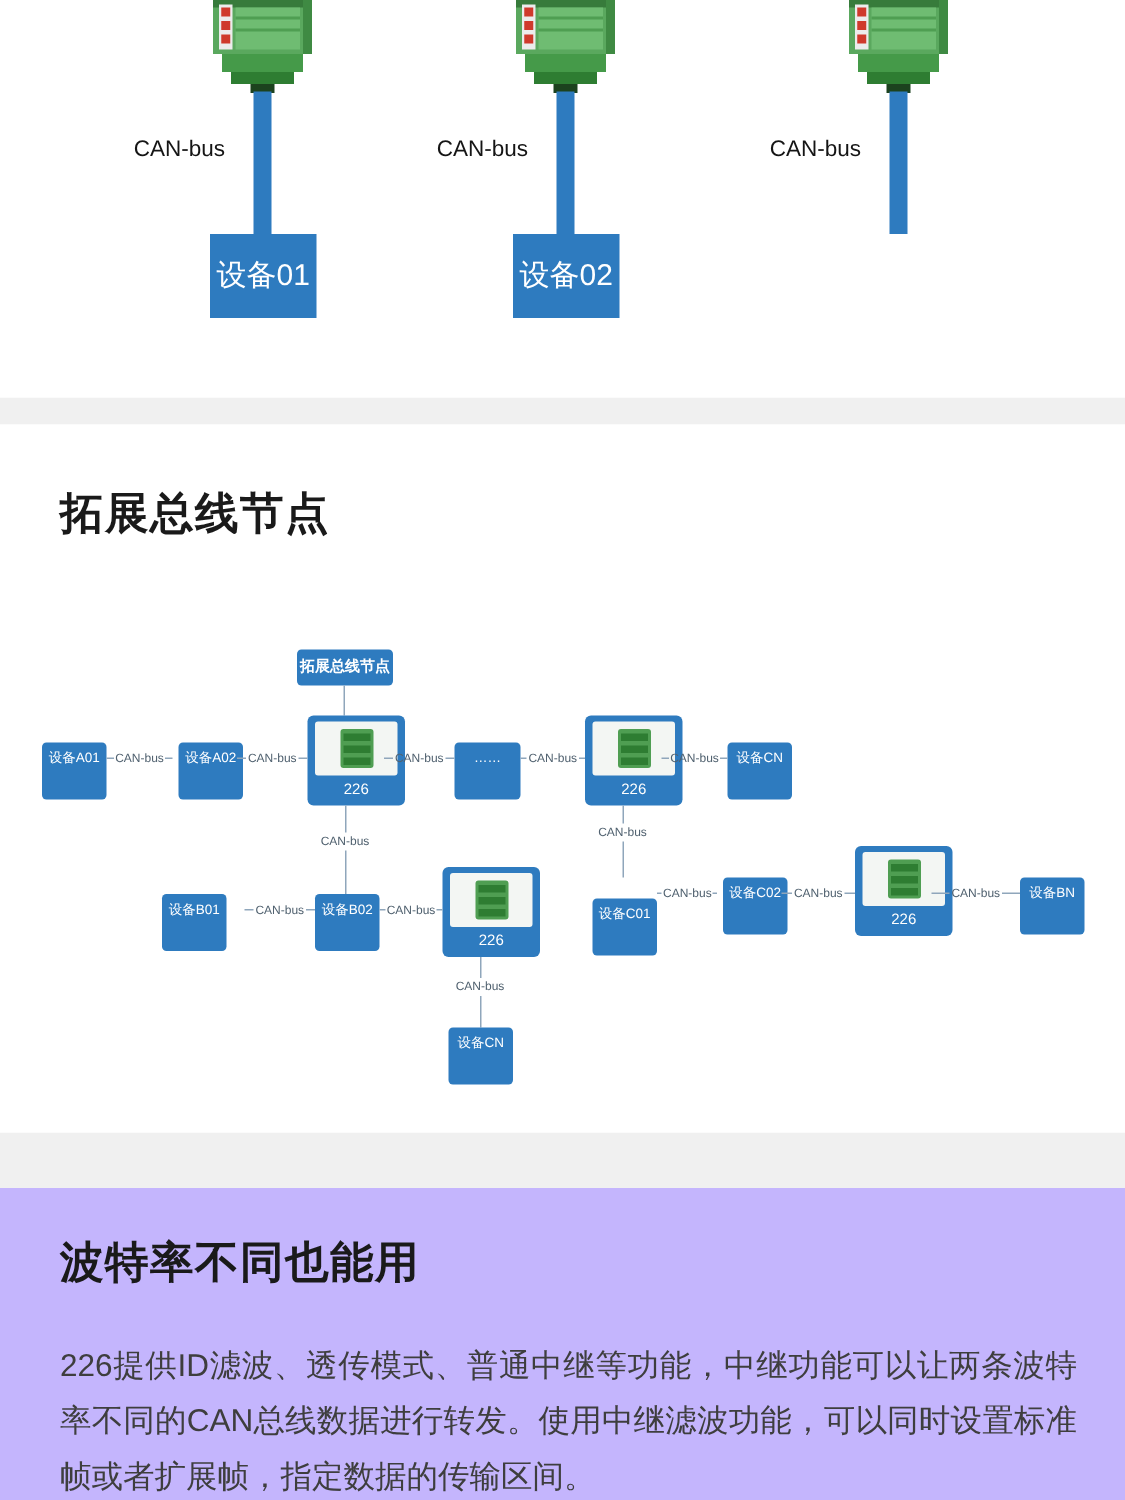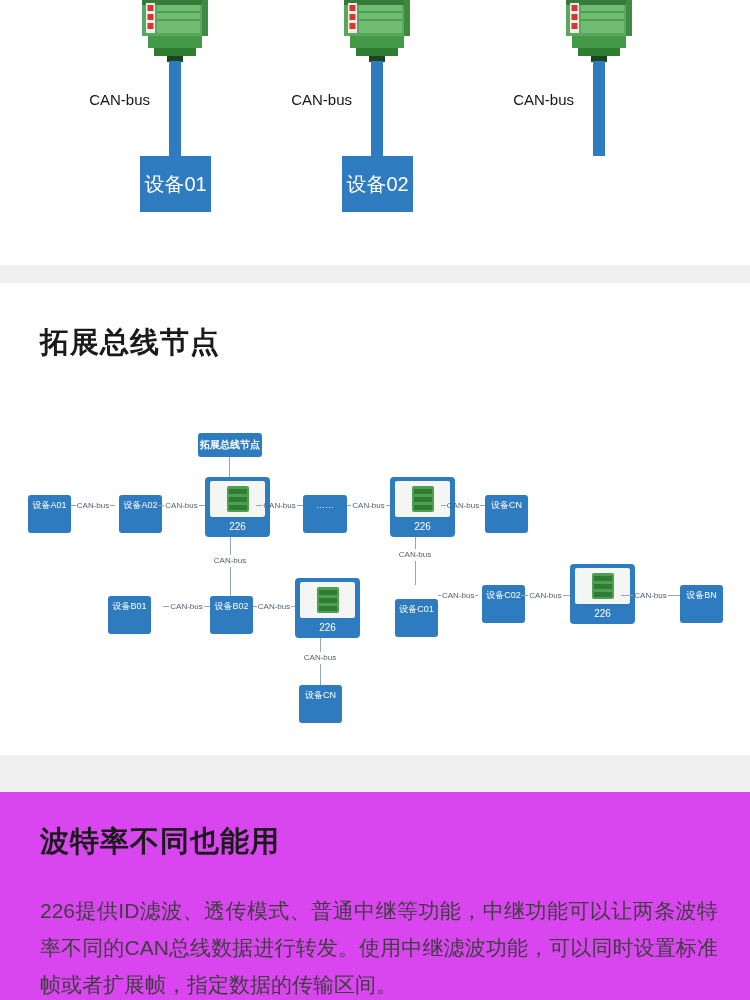--- a/index.html
+++ b/index.html
@@ -41,21 +41,21 @@
   .vline { position:absolute; width:1px; background:#8fa6bb; }
   .vlabel { position:absolute; font-size:8px; color:#50616f; background:#fff;
             text-align:center; width:44px; line-height:12px; }
   .mod { position:absolute; width:65px; height:60px; background:#2e7bbf;
          border-radius:4px; padding:4px 5px 0; }
   .mod .shot { height:36px; background:#f3f6f3; border-radius:2px;
                display:flex; align-items:center; justify-content:center; }
   .mod .mlabel { color:#fff; font-size:10px; text-align:center; line-height:19px; }
 
   
-  .s3 { position:relative; height:208px; background:#d946ef; }
+  .s3 { position:relative; height:208px; background:#c4b5fd; }
   .s3 .title { top:30px; }
   .para { position:absolute; left:40px; top:100px; width:678px;
           font-size:21px; line-height:37px; color:#3e3e3e; text-align:justify; }
 </style>
 </head>
 <body>
 
 <div class="s1">
 
   <div class="tg" style="left:130px">

